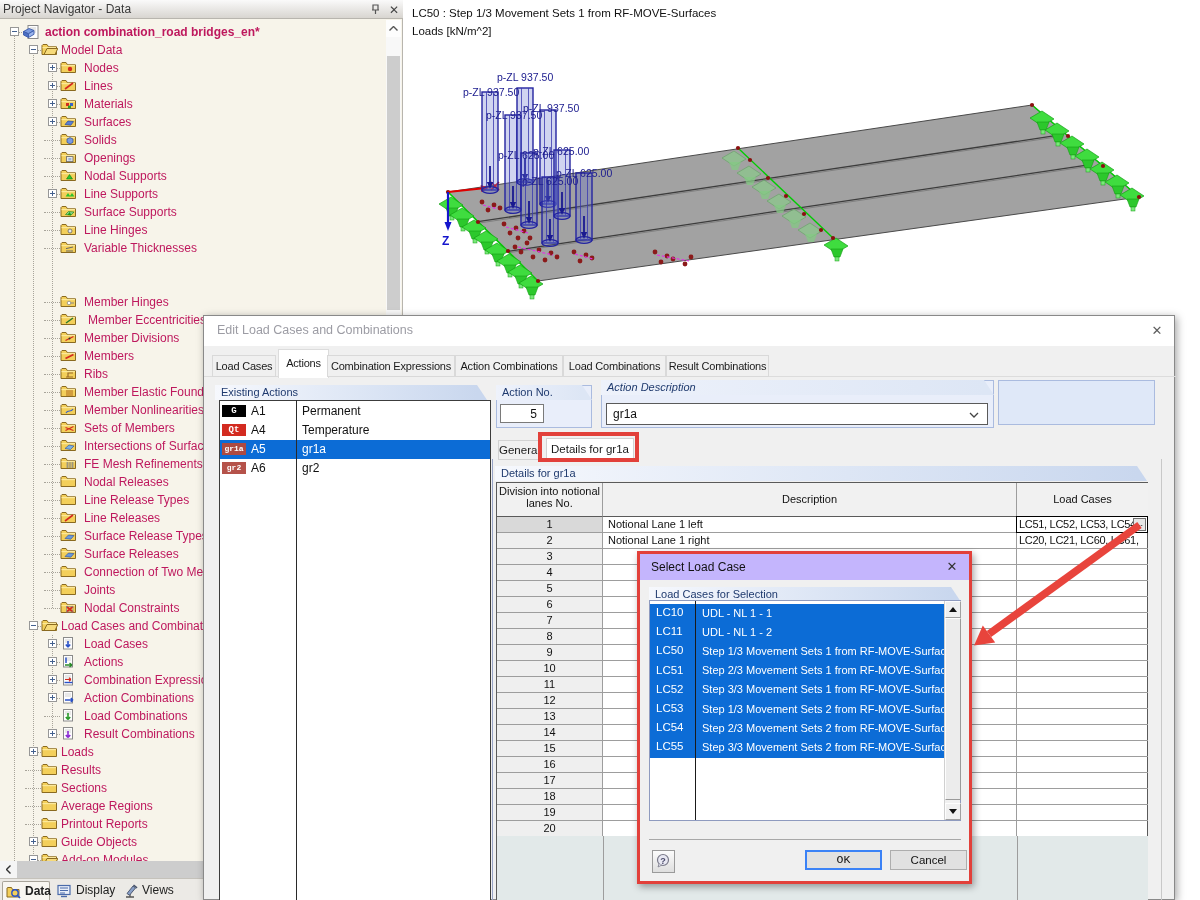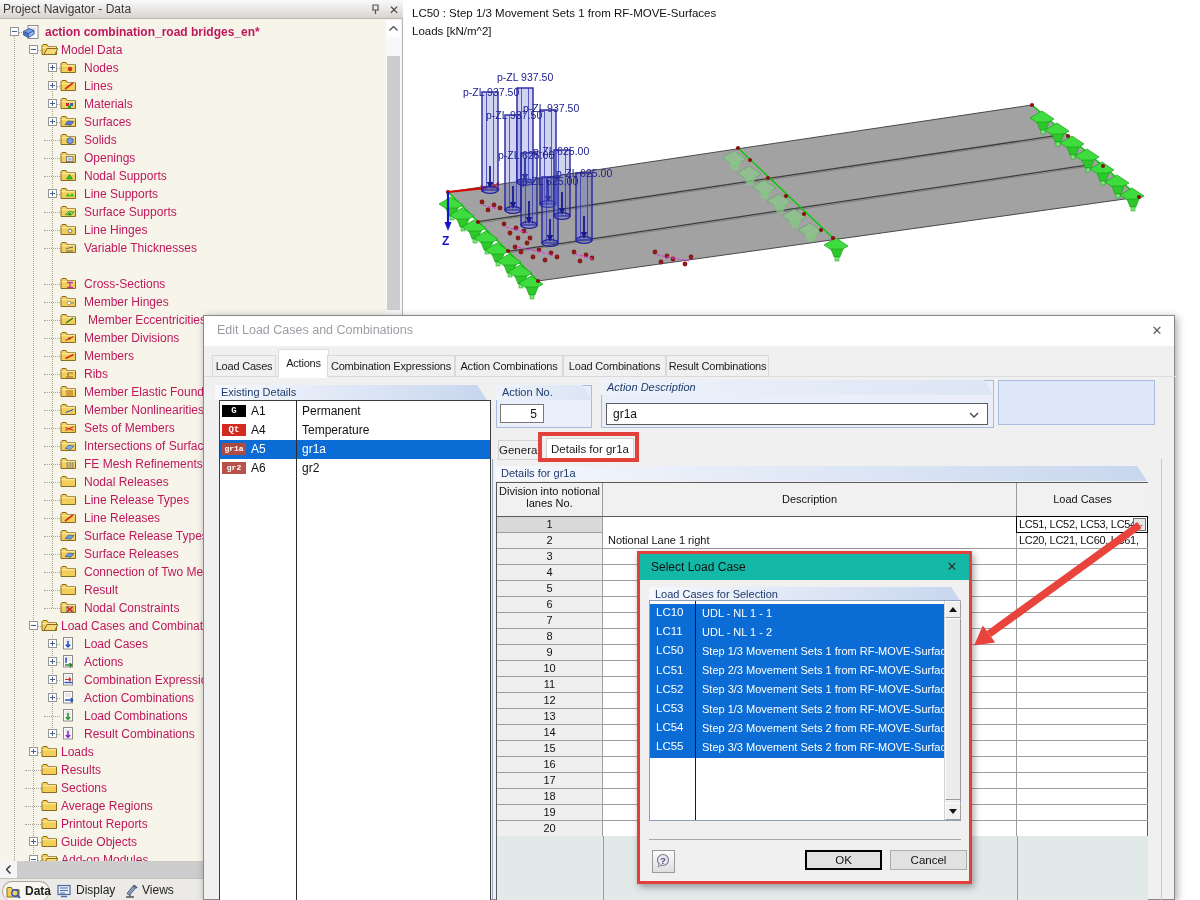--- a/index.html
+++ b/index.html
@@ -48,35 +48,35 @@
 .stab.on{background:#fff;border-bottom:none;}
 
 #dtable{position:absolute;left:292px;top:166px;width:652px;height:419px;background:#fff;border:1px solid #5a5a5a;}
 .hc{position:absolute;background:#f1f1f1;border-right:1px solid #9d9d9d;border-bottom:1px solid #5a5a5a;font-size:11px;color:#111;text-align:center;}
 .nc{position:absolute;left:0;width:106px;height:16px;background:#efefef;border-right:1px solid #9d9d9d;border-bottom:1px solid #9d9d9d;font-size:11px;color:#111;text-align:center;line-height:15px;}
 .dc{position:absolute;left:106px;width:414px;height:16px;border-right:1px solid #9d9d9d;border-bottom:1px solid #9d9d9d;font-size:11px;color:#111;padding:1px 0 0 5px;white-space:nowrap;overflow:hidden;}
 .lc{position:absolute;left:520px;width:131px;height:16px;border-bottom:1px solid #9d9d9d;font-size:11px;letter-spacing:-0.3px;color:#111;padding:1px 0 0 2px;white-space:nowrap;overflow:hidden;}
 #trem{position:absolute;left:0;top:353px;width:651px;height:65px;background:#e2e9e9;}
 
 #reddlg{position:absolute;left:637px;top:551px;width:335px;height:333px;background:#f0f0f0;border:3px solid #e2403a;box-shadow:2px 3px 7px rgba(0,0,0,0.35);}
-#sdtitle{position:absolute;left:0;top:0;width:329px;height:26px;background:#14b8a6;}
+#sdtitle{position:absolute;left:0;top:0;width:329px;height:26px;background:#c4b5fd;}
 #sdtitle span{position:absolute;left:11px;top:6px;font-size:12px;color:#111;}
 #sdx{position:absolute;right:8px;top:5px;width:18px;height:16px;color:#333;font-size:13px;line-height:16px;text-align:center;}
 #sllist{position:absolute;left:9px;top:46px;width:312px;height:221px;background:#fff;border:1px solid #8f9bbf;}
 .slrow{position:absolute;left:0;width:294px;height:19.2px;background:#0c6cd6;}
 .slcode{position:absolute;left:6px;top:2px;font-size:11.5px;color:#fff;}
 .sldesc{position:absolute;left:52px;top:2.5px;font-size:11px;color:#fff;white-space:nowrap;}
 #sldiv{position:absolute;left:45px;top:0;width:1px;height:219px;background:#1a1a1a;}
 #slsb{position:absolute;right:0;top:0;width:16px;height:219px;background:#f0f0f0;border-left:1px solid #d0d0d0;}
 .sbtn{position:absolute;left:0;width:16px;height:17px;background:#f0f0f0;border:1px solid #a0a0a0;border-top-color:#fdfdfd;border-left-color:#fdfdfd;text-align:center;color:#111;}
 .sbtn svg{display:block;margin:5px auto 0;}
 #slthumb{position:absolute;left:0;top:17px;width:16px;height:182px;background:#ececec;border:1px solid #9a9a9a;border-top-color:#fdfdfd;border-left-color:#fdfdfd;}
 #sdsep{position:absolute;left:9px;top:285px;width:312px;height:1px;background:#a8a8a8;}
 .btn{position:absolute;height:20px;background:#e1e1e1;border:1px solid #adadad;font-size:11.5px;color:#111;text-align:center;line-height:18px;}
-#okbtn{border:2px solid #000000;line-height:16px;}
+#okbtn{border:2px solid #3b82f6;line-height:16px;font-family:Liberation Mono, monospace;}
 #helpbtn{position:absolute;left:12px;top:296px;width:23px;height:23px;background:linear-gradient(#fcfcfc,#dedede);border:1px solid #9a9a9a;}
 
 #fcell{position:absolute;left:812px;top:200px;width:132px;height:17px;border:1px solid #000;background:#fff;font-size:11px;letter-spacing:-0.3px;color:#111;padding:1px 0 0 2px;white-space:nowrap;overflow:hidden;z-index:5;}
 #fbtn{position:absolute;right:1px;top:1px;width:13px;height:13px;background:#e6e6e6;border:1px solid #707070;font-size:9px;line-height:9px;text-align:center;color:#111;}
 
 #redtab{position:absolute;left:538px;top:432px;width:101px;height:30px;border:4px solid #e2403a;z-index:9;}
 #arrowsvg{position:absolute;left:0;top:0;width:1200px;height:900px;pointer-events:none;z-index:20;}
 </style></head><body>
 <div class="abs" style="left:412px;top:7px;font-size:11.5px;color:#111;">LC50 : Step 1/3 Movement Sets 1 from RF-MOVE-Surfaces</div>
 <div class="abs" style="left:412px;top:25px;font-size:11.5px;color:#111;">Loads [kN/m^2]</div>
@@ -391,29 +391,20 @@
       </div>
 <div class="tr" style="top:219px;">
         <div class="gh" style="left:44px;top:9px;width:16px;"></div>
         <span class="tico" style="left:60px;"><svg width="17" height="14" viewBox="0 0 17 14">
             <path d="M1 3.5 L1 12.5 L15.5 12.5 L15.5 4.8 L7.5 4.8 L6 2.5 L2 2.5 Z" fill="#f3cf5a" stroke="#8a6a20" stroke-width="1"></path>
             <path d="M1.5 5.6 L15 5.6" stroke="#fbe89a" stroke-width="1.2" fill="none"></path>
             <path d="M6 11 L13 11 M6 8.6 L13 7" stroke="#666" stroke-width="1"></path>
           </svg></span>
         <span class="lbl" style="left:84px;">Variable Thicknesses</span>
       </div>
-<div class="tr" style="top:255px;">
-        <div class="gh" style="left:44px;top:9px;width:16px;"></div>
-        <span class="tico" style="left:60px;"><svg width="17" height="14" viewBox="0 0 17 14">
-            <path d="M1 3.5 L1 12.5 L15.5 12.5 L15.5 4.8 L7.5 4.8 L6 2.5 L2 2.5 Z" fill="#f3cf5a" stroke="#8a6a20" stroke-width="1"></path>
-            <path d="M1.5 5.6 L15 5.6" stroke="#fbe89a" stroke-width="1.2" fill="none"></path>
-            <path d="M7 6.5 L13 6.5 M7 11.5 L13 11.5 M10 6.5 L10 11.5" stroke="#c03a9a" stroke-width="1.4"></path>
-          </svg></span>
-        <span class="lbl" style="left:84px;">Cross-Sections</span>
-      </div>
 <div class="tr" style="top:273px;">
         <div class="gh" style="left:44px;top:9px;width:16px;"></div>
         <span class="tico" style="left:60px;"><svg width="17" height="14" viewBox="0 0 17 14">
             <path d="M1 3.5 L1 12.5 L15.5 12.5 L15.5 4.8 L7.5 4.8 L6 2.5 L2 2.5 Z" fill="#f3cf5a" stroke="#8a6a20" stroke-width="1"></path>
             <path d="M1.5 5.6 L15 5.6" stroke="#fbe89a" stroke-width="1.2" fill="none"></path>
             <circle cx="9" cy="9" r="1.8" fill="#fff" stroke="#888" stroke-width="0.8"></circle>
             <path d="M11 9 L14 9" stroke="#888" stroke-width="1"></path>
           </svg></span>
         <span class="lbl" style="left:84px;">Member Hinges</span>
       </div>
@@ -549,21 +540,21 @@
             <path d="M1.5 5.6 L15 5.6" stroke="#fbe89a" stroke-width="1.2" fill="none"></path>
           </svg></span>
         <span class="lbl" style="left:84px;">Connection of Two Members</span>
       </div>
 <div class="tr" style="top:561px;">
         <div class="gh" style="left:44px;top:9px;width:16px;"></div>
         <span class="tico" style="left:60px;"><svg width="17" height="14" viewBox="0 0 17 14">
             <path d="M1 3.5 L1 12.5 L15.5 12.5 L15.5 4.8 L7.5 4.8 L6 2.5 L2 2.5 Z" fill="#f3cf5a" stroke="#8a6a20" stroke-width="1"></path>
             <path d="M1.5 5.6 L15 5.6" stroke="#fbe89a" stroke-width="1.2" fill="none"></path>
           </svg></span>
-        <span class="lbl" style="left:84px;">Result</span>
+        <span class="lbl" style="left:84px;">Joints</span>
       </div>
 <div class="tr" style="top:579px;text-align:right;">
         <div class="gh" style="left:44px;top:9px;width:16px;"></div>
         <span class="tico" style="left:60px;"><svg width="17" height="14" viewBox="0 0 17 14">
             <path d="M1 3.5 L1 12.5 L15.5 12.5 L15.5 4.8 L7.5 4.8 L6 2.5 L2 2.5 Z" fill="#f3cf5a" stroke="#8a6a20" stroke-width="1"></path>
             <path d="M1.5 5.6 L15 5.6" stroke="#fbe89a" stroke-width="1.2" fill="none"></path>
             <path d="M6.5 6.5 L13 12 M13 6.5 L6.5 12" stroke="#d42a1e" stroke-width="1.7"></path>
             <rect x="6.5" y="6.5" width="6.5" height="5.5" fill="none" stroke="#888" stroke-width="0.7"></rect>
           </svg></span>
         <span class="lbl" style="left:84px;">Nodal Constraints</span>
@@ -730,21 +721,21 @@
           <path d="M0.5 4.5 L4.5 0.5 L8.5 4.5" stroke="#555" stroke-width="1.4" fill="none"></path>
         </svg></div>
       <div class="th"></div>
     </div>
 <div id="hsb">
       <div class="lt"><svg width="5" height="9" viewBox="0 0 5 9" style="margin-top:4px;">
           <path d="M4.5 0.5 L0.5 4.5 L4.5 8.5" stroke="#333" stroke-width="1.4" fill="none"></path>
         </svg></div>
     </div>
 <div id="navtabs">
-<div class="ntab on" style="left:2px;width:48px;border-radius:10px;"><svg class="abs" style="left:3px;top:3px;" width="16" height="14" viewBox="0 0 16 14">
+<div class="ntab on" style="left:2px;width:48px;"><svg class="abs" style="left:3px;top:3px;" width="16" height="14" viewBox="0 0 16 14">
           <path d="M1 3 L1 12 L13 12 L13 4.5 L6.5 4.5 L5.5 2.5 L1.8 2.5 Z" fill="#f3cf5a" stroke="#8a6a20"></path>
           <circle cx="9" cy="8" r="3.2" fill="none" stroke="#2a52c8" stroke-width="1.4"></circle>
           <path d="M11.3 10.3 L14 13" stroke="#2a52c8" stroke-width="1.6"></path>
         </svg>Data</div>
 <div class="ntab" style="left:54px;width:62px;"><svg class="abs" style="left:3px;top:3px;" width="16" height="14" viewBox="0 0 16 14">
           <rect x="1" y="1.5" width="12" height="9" fill="#e8eef8" stroke="#4a6aaa" stroke-width="1.2"></rect>
           <path d="M3 4 L11 4 M3 6.5 L11 6.5 M3 9 L8 9" stroke="#4a6aaa" stroke-width="1"></path>
           <path d="M4 12.5 L10 12.5" stroke="#4a6aaa" stroke-width="1.4"></path>
         </svg>Display</div>
 <div class="ntab" style="left:120px;width:56px;"><svg class="abs" style="left:3px;top:3px;" width="16" height="14" viewBox="0 0 16 14">
@@ -759,21 +750,21 @@
       <span>Edit Load Cases and Combinations</span>
       <div id="dlgx">✕</div>
     </div>
 <div id="tabline"></div>
 <div class="mtab" style="left:8px;width:64px;">Load Cases</div>
 <div class="mtab on" style="left:74px;width:51px;">Actions</div>
 <div class="mtab" style="left:123px;width:128px;">Combination Expressions</div>
 <div class="mtab" style="left:251px;width:108px;">Action Combinations</div>
 <div class="mtab" style="left:359px;width:103px;">Load Combinations</div>
 <div class="mtab" style="left:462px;width:103px;">Result Combinations</div>
-<div class="ghead" style="left:11px;top:69px;width:262px;">Existing Details</div>
+<div class="ghead" style="left:11px;top:69px;width:262px;">Existing Actions</div>
     <div class="cham" style="left:273px;top:69px;"></div>
 <div id="exlist">
 <div class="exrow" style="top:1px;">
         <span class="badge" style="background:#000000;font-size:9px;">G</span>
         <span class="exid">A1</span>
         <span class="exdesc">Permanent</span>
       </div>
 <div class="exrow" style="top:20px;">
         <span class="badge" style="background:#d32b20;font-size:9px;">Qt</span>
         <span class="exid">A4</span>
@@ -806,20 +797,21 @@
 <div class="stab on" style="left:342px;top:122px;width:88px;height:23px;line-height:21px;">Details for gr1a</div>
 <div class="abs" style="left:288px;top:143px;width:1px;height:442px;background:#98a4c6;"></div>
 <div class="abs" style="left:957px;top:143px;width:1px;height:442px;background:#c8c8c8;"></div>
 <div class="ghead" style="left:291px;top:150px;width:642px;">Details for gr1a</div>
     <div class="cham" style="left:933px;top:150px;"></div>
 <div id="dtable">
 <div class="hc" style="left:0;top:0;width:106px;height:34px;padding-top:2px;">Division into notional<br>lanes No.</div>
 <div class="hc" style="left:106px;top:0;width:414px;height:34px;line-height:32px;">Description</div>
 <div class="hc" style="left:520px;top:0;width:131px;height:34px;line-height:32px;border-right:none;">Load Cases</div>
 <div class="nc" style="top:34px;background:#d9d9d9;">1</div>
+<div class="dc" style="top:34px;">Notional Lane 1 left</div>
 <div class="lc" style="top:34px;"></div>
 <div class="nc" style="top:50px;">2</div>
 <div class="dc" style="top:50px;">Notional Lane 1 right</div>
 <div class="lc" style="top:50px;">LC20, LC21, LC60, LC61,</div>
 <div class="nc" style="top:66px;">3</div>
 <div class="dc" style="top:66px;"></div>
 <div class="lc" style="top:66px;"></div>
 <div class="nc" style="top:82px;">4</div>
 <div class="dc" style="top:82px;"></div>
 <div class="lc" style="top:82px;"></div>

